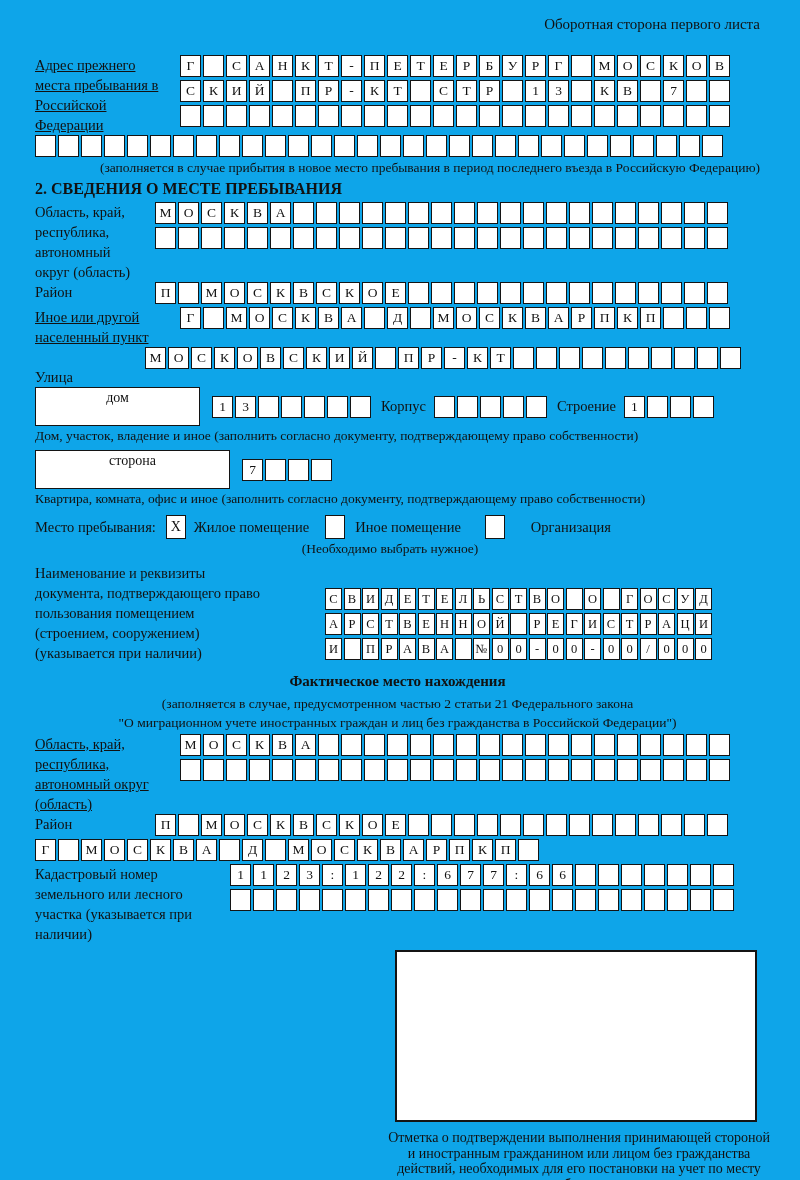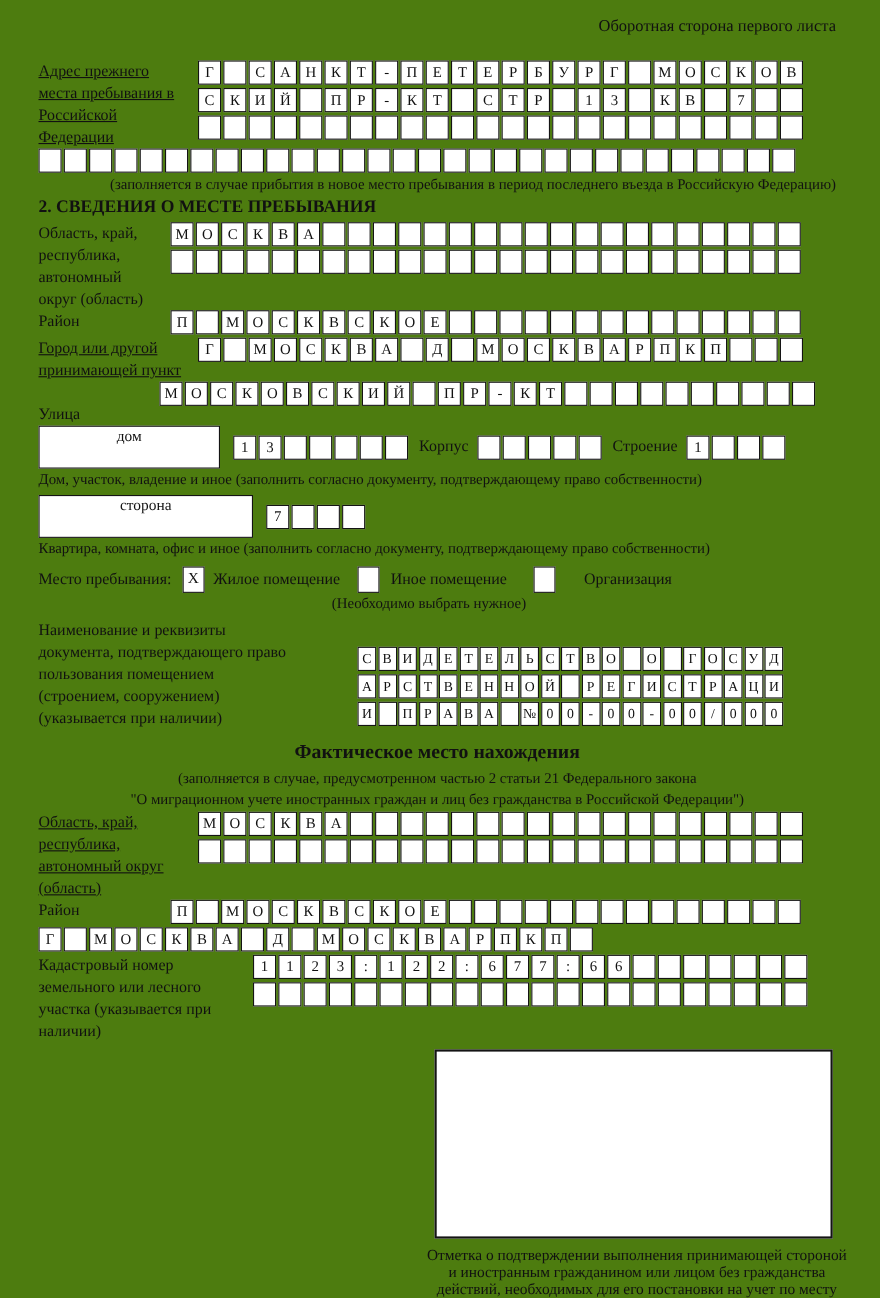--- a/index.html
+++ b/index.html
@@ -1,23 +1,23 @@
 <!DOCTYPE html>
 <html><head>
 <meta charset="utf-8">
 <style>
   html,body { margin:0; padding:0; background:#ffffff; }
   .page {
     position:relative; width:800px; height:1180px; box-sizing:border-box;
-    padding:16px 40px 0 35px; background:#4d7c0f; overflow:hidden;
+    padding:16px 40px 0 35px; background:#0ea5e9; overflow:hidden;
     font-family:"Liberation Serif","DejaVu Serif",serif; color:#111;
   }
   .hdr { text-align:right; font-size:15px; margin-bottom:22px; }
   .h2  { font-weight:bold; font-size:16px; margin:4px 0 4px; }
-  .h3  { text-align:center; font-weight:bold; font-size:18px; margin:10px 0 6px; }
+  .h3  { text-align:center; font-weight:bold; font-size:15px; margin:10px 0 6px; }
   .caption { font-size:13.5px; }
   .center { text-align:right; }
   .field { display:flex; align-items:flex-start; }
   .label { font-size:14.5px; line-height:20px; box-sizing:border-box; flex:none; }
   .w145 { width:145px; padding-right:8px;text-decoration:underline; }
   .w120 { width:120px; padding-right:8px; }
   .w110 { width:110px; padding-right:8px;margin-top:20px; }
   .w195 { width:195px; padding-right:10px; }
   .w290 { width:290px; padding-right:58px; }
   .rows { flex:none; }
@@ -271,21 +271,21 @@
           <span class="cell"></span>
           <span class="cell"></span>
           <span class="cell"></span>
           <span class="cell"></span>
           <span class="cell"></span>
         </div>
     </div>
   </div>
 
   <div class="field">
-    <div class="label w145">Город или другой принимающей пункт</div>
+    <div class="label w145">Иное или другой населенный пункт</div>
     <div class="rows">
       <div class="cellrow">
           <span class="cell">Г</span>
           <span class="cell"></span>
           <span class="cell">М</span>
           <span class="cell">О</span>
           <span class="cell">С</span>
           <span class="cell">К</span>
           <span class="cell">В</span>
           <span class="cell">А</span>

